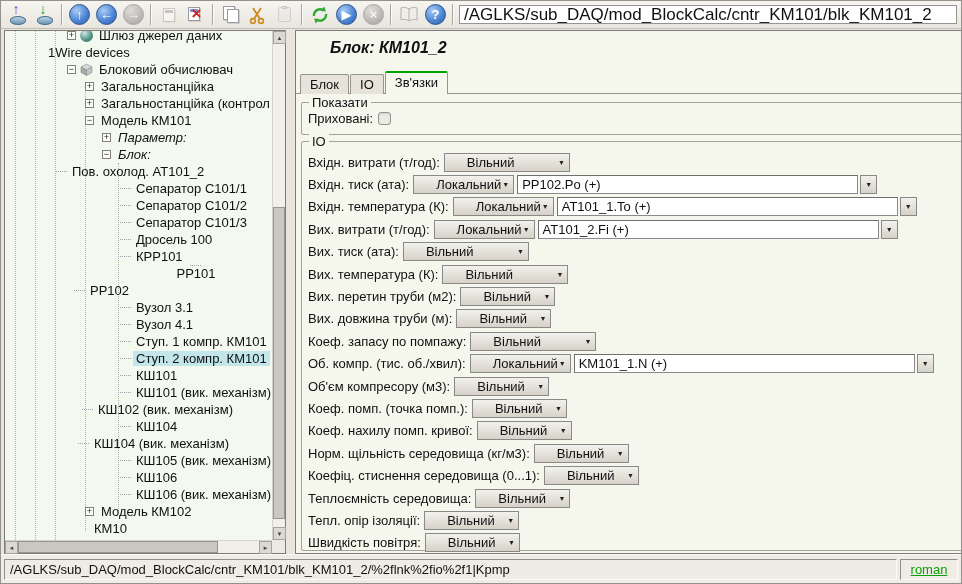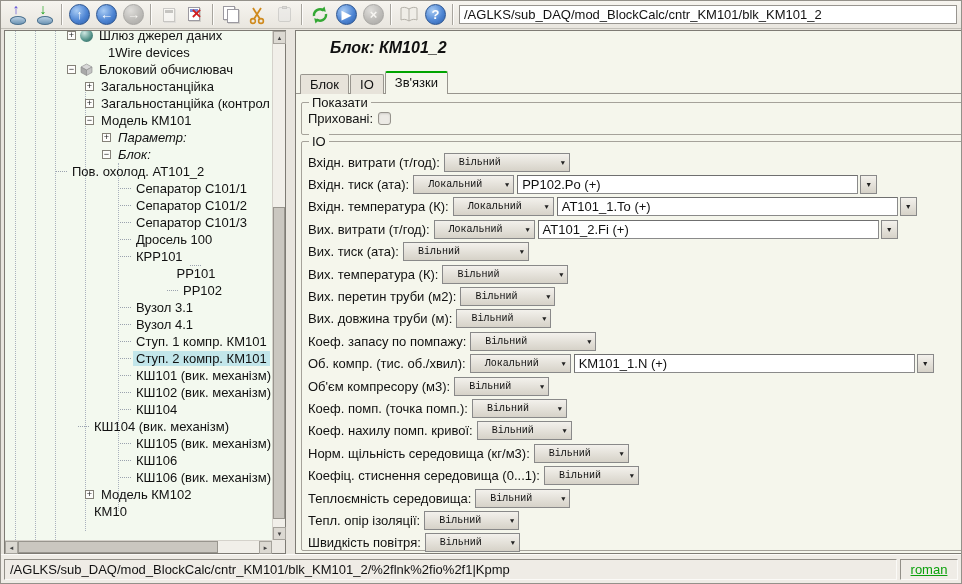--- a/index.html
+++ b/index.html
@@ -8,21 +8,21 @@
           font-family:"Liberation Sans","DejaVu Sans",sans-serif;font-size:13px;color:#111;
           border:1px solid #94918a;}
   
   .toolbar{position:absolute;left:0;top:0;right:0;height:28px;display:flex;align-items:center;
            padding:0 3px;background:linear-gradient(#f6f4ef,#e9e6df);border-bottom:1px solid #c2bfb8;}
   #toolbar-items{display:flex;align-items:center;height:100%;}
   .tbtn{width:27px;height:25px;display:flex;align-items:center;justify-content:center;flex:none;cursor:default;}
   .tbtn.disabled{filter:grayscale(1) opacity(.45);}
   .tsep{width:2px;height:21px;border-left:1px solid #a8a59e;border-right:1px solid #fdfcfa;margin:0 3px;flex:none;}
   .addr{flex:1;height:19px;margin:0 1px 0 2px;background:#fff;border:1px solid #989590;
-        font-family:inherit;font-size:13px;padding:0 4px;color:#111;min-width:0;}
+        font-family:inherit;font-size:17px;padding:0 4px;color:#111;min-width:0;}
   
   .cbtn{width:21px;height:21px;border-radius:50%;display:flex;align-items:center;justify-content:center;
         color:#fff;font-weight:bold;font-size:13px;line-height:1;
         background:radial-gradient(circle at 35% 30%,#a9ccf4 0%,#4f86d4 55%,#2a5ca8 100%);border:1px solid #2a538f;}
   .dbwrap{position:relative;width:20px;height:22px;}
   .cyl{position:absolute;bottom:1px;left:2px;width:16px;height:9px;background:linear-gradient(#bcd2e4,#6c94b4);
        border-radius:50%/45%;border:1px solid #4a708e;}
   .dbarr{position:absolute;top:-2px;left:5px;font-size:14px;font-weight:bold;line-height:1;}
   .doc{width:12px;height:14px;background:#fff;border:1px solid #9b99a0;box-shadow:1px 1px 0 #d0cec9;display:block;}
   .dochdr{display:block;height:3px;background:#7d90d8;margin:1px;}
@@ -69,22 +69,22 @@
   .fieldset{position:absolute;border:1px solid #a5a29a;border-radius:2px;}
   .legend{position:absolute;top:-8px;left:7px;background:#f5f6ec;padding:0 3px;font-size:13px;}
   .fs-show{left:5px;right:6px;top:8px;height:33px;}
   .fs-io{left:5px;right:6px;top:47px;bottom:2px;}
   .show-row{position:absolute;left:6px;top:8px;display:flex;align-items:center;}
   .checkbox{width:13px;height:13px;border:1px solid #96938c;border-radius:3px;background:#eceae5;margin-left:5px;
             box-shadow:inset 0 1px 2px rgba(0,0,0,.12);}
   #io-rows{position:absolute;left:6px;right:3px;top:9px;bottom:2px;}
   .io-row{display:flex;align-items:center;height:22.4px;white-space:nowrap;}
   .io-label{margin-right:4px;}
-  .combo{height:19px;display:inline-flex;align-items:center;padding:0 16px 0 14px;position:relative;flex:none;
-         background:linear-gradient(#f3f1ec,#d6d2c8);border:1px solid #898989;font-size:10px;cursor:default;font-family:Liberation Mono, monospace;}
+  .combo{height:19px;display:inline-flex;align-items:center;padding:0 16px 0 22px;position:relative;flex:none;
+         background:linear-gradient(#f3f1ec,#d6d2c8);border:1px solid #898989;font-size:13px;cursor:default;}
   .combo::after{content:"▼";position:absolute;right:4px;top:5px;font-size:7px;color:#222;}
   .w-wide{width:126px;}
   .w-narrow{width:95px;}
   .w-local{width:101px;}
   .lefield{height:19px;width:341px;background:#fff;border:1px solid #8a8a8a;border-top-color:#6f6f6f;
            border-left-color:#6f6f6f;padding:0 4px;display:inline-flex;align-items:center;margin-left:3px;
            font-size:13px;overflow:hidden;flex:none;}
   .arrowbtn{width:17px;height:19px;background:linear-gradient(#f3f1ec,#d6d2c8);border:1px solid #898989;
             margin-left:2px;display:inline-flex;align-items:center;justify-content:center;font-size:7px;
             color:#222;flex:none;cursor:default;}
@@ -200,21 +200,21 @@
         <div class="rail" style="left:30px"></div>
         <div class="rail" style="left:50px"></div>
         <div class="rail" style="left:80px;top:55px;bottom:auto;height:445px"></div>
         <div class="rail" style="left:113px;top:132px;bottom:auto;height:348px"></div>
         <div class="rows-flow" id="rows-flow">
             <div class="tree-row" style="padding-left: 62px;">
               <span class="expand">+</span>
               <span class="ticon gateway"></span>
               <span class="tlabel">Шлюз джерел даних</span>
             </div>
-            <div class="tree-row" style="padding-left: 100px; text-align: center;">
+            <div class="tree-row" style="padding-left: 40px; text-align: center;">
               <span class="tlabel">1Wire devices</span>
             </div>
             <div class="tree-row" style="padding-left: 62px;">
               <span class="expand">−</span>
               <span class="ticon cube">
                 <svg width="13" height="13" viewBox="0 0 13 13">
                   <polygon points="1,4 6.5,1 12,4 6.5,7" fill="#d8d8d8" stroke="#8a8a8a" stroke-width="0.6"></polygon>
                   <polygon points="1,4 6.5,7 6.5,12.5 1,9.5" fill="#a8a8a8" stroke="#8a8a8a" stroke-width="0.6"></polygon>
                   <polygon points="12,4 6.5,7 6.5,12.5 12,9.5" fill="#c4c4c4" stroke="#8a8a8a" stroke-width="0.6"></polygon>
                 </svg>
@@ -262,21 +262,21 @@
               <span class="tlabel">Дросель 100</span>
             </div>
             <div class="tree-row" style="padding-left: 115px;">
               <span class="stub"></span>
               <span class="tlabel">КРР101</span>
             </div>
             <div class="tree-row" style="padding-left: 115px; flex-direction: column;">
               <span class="stub"></span>
               <span class="tlabel">РР101</span>
             </div>
-            <div class="tree-row" style="padding-left: 115px; justify-content: center;">
+            <div class="tree-row" style="padding-left: 69px;">
               <span class="stub"></span>
               <span class="tlabel">РР102</span>
             </div>
             <div class="tree-row" style="padding-left: 115px;">
               <span class="stub"></span>
               <span class="tlabel">Вузол 3.1</span>
             </div>
             <div class="tree-row" style="padding-left: 115px;">
               <span class="stub"></span>
               <span class="tlabel">Вузол 4.1</span>
@@ -284,23 +284,27 @@
             <div class="tree-row" style="padding-left: 115px;">
               <span class="stub"></span>
               <span class="tlabel">Ступ. 1 компр. КМ101</span>
             </div>
             <div class="tree-row selected" style="padding-left: 115px;">
               <span class="stub"></span>
               <span class="tlabel">Ступ. 2 компр. КМ101</span>
             </div>
             <div class="tree-row" style="padding-left: 115px;">
               <span class="stub"></span>
+              <span class="tlabel">КШ101</span>
+            </div>
+            <div class="tree-row" style="padding-left: 115px;">
+              <span class="stub"></span>
               <span class="tlabel">КШ101 (вик. механізм)</span>
             </div>
-            <div class="tree-row" style="padding-left: 115px;">
+            <div class="tree-row" style="padding-left: 63px; margin-left: 14px;">
               <span class="stub"></span>
               <span class="tlabel">КШ102 (вик. механізм)</span>
             </div>
             <div class="tree-row" style="padding-left: 115px;">
               <span class="stub"></span>
               <span class="tlabel">КШ104</span>
             </div>
             <div class="tree-row" style="padding-left: 73px;">
               <span class="stub"></span>
               <span class="tlabel">КШ104 (вик. механізм)</span>

